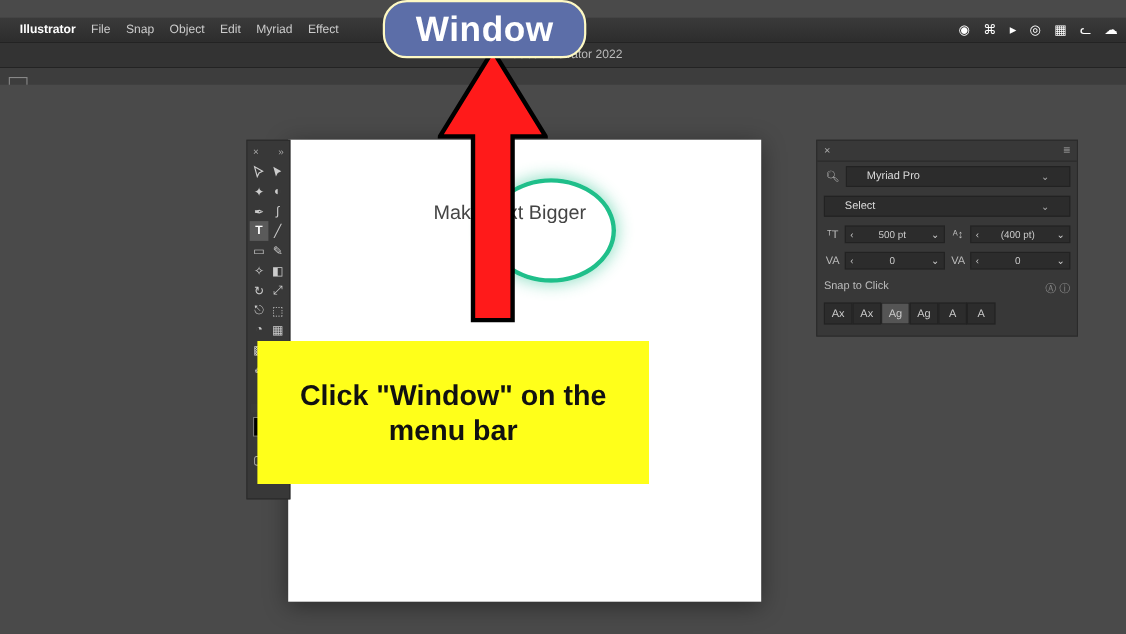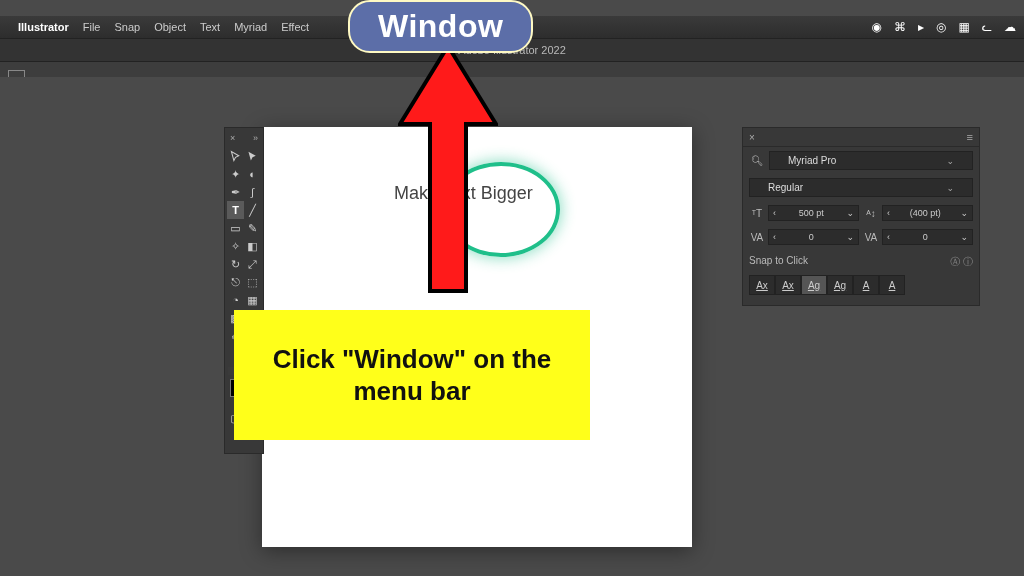--- a/index.html
+++ b/index.html
@@ -43,42 +43,42 @@
   .char-panel .tabs { display:flex; border-bottom:1px solid #2a2a2a; }
   .char-panel .tab { padding:5px 9px; color:#888; font-size:10px; cursor:default; }
   .char-panel .tab.active { color:#fff; border-bottom:2px solid #fff; }
   .char-panel .field-row { display:flex; align-items:center; padding:4px 6px; gap:4px; }
   .char-panel .select { flex:1; background:#2c2c2c; border:1px solid #222; padding:3px 18px; display:flex; justify-content:space-between; align-items:center; color:#ddd; font-size:10px; }
   .char-panel .chev { color:#aaa; font-size:9px; }
   .char-panel .half { width:50%; display:flex; align-items:center; gap:3px;text-align:right; }
   .char-panel .lbl { color:#bbb; width:16px; font-size:10px; display:flex; align-items:center; justify-content:center; }
   .char-panel .num { flex:1; background:#2c2c2c; border:1px solid #222; padding:2px 4px; display:flex; justify-content:space-between; align-items:center; font-size:9px; }
   .char-panel .snap-label { padding:6px 6px 4px; color:#bbb; font-size:10px; display:flex; justify-content:space-between; }
-  .char-panel .snap-row { display:flex; gap:0; padding:2px 6px 10px;text-decoration:underline; }
+  .char-panel .snap-row { display:flex; gap:0; padding:2px 6px 10px; }
   .char-panel .snap-btn { width:26px; height:20px; background:#2c2c2c; border:1px solid #222; display:flex; align-items:center; justify-content:center; font-size:10px; }
   .char-panel .snap-btn.active { background:#555; }
 
   .callout { position:absolute; left:348px; top:0; z-index:20; }
   .callout .pill { background:#5c6ea8; border-radius:22px; padding:6px 28px; color:#fff; font-size:32px; font-weight:700; border:2px solid #fef9c3; letter-spacing:0.5px; }
   .arrow { position:absolute; left:398px; top:46px; z-index:15; }
   .arrow svg { width:100px; height:250px; }
 
   .instruction { position:absolute; left:234px; top:310px; width:356px; height:130px; background:#ffff1a; display:flex; align-items:center; justify-content:center; text-align:center; padding:10px 20px; z-index:18; }
   .instruction span { font-size:26px; font-weight:800; color:#111; line-height:1.25; }
 </style>
 </head>
 <body>
 
 <div class="menubar">
   <span class="apple"></span>
   <span class="app">Illustrator</span>
   <span class="item">File</span>
   <span class="item">Snap</span>
   <span class="item">Object</span>
-  <span class="item">Text</span>
+  <span class="item">Edit</span>
   <span class="item">Myriad</span>
   <span class="item">Effect</span>
   <div class="right">
     <span>◉</span>
     <span>⌘</span>
     <span>▸</span>
     <span>◎</span>
     <span>▦</span>
     <span>ᓚ</span>
     <span>☁</span>
@@ -182,21 +182,21 @@
     </div>
     <div class="field-row">
       <span class="lbl">🔍︎</span>
       <div class="select">
         <span>Myriad Pro</span>
           <span class="chev">⌄</span>
       </div>
     </div>
     <div class="field-row">
       <div class="select">
-        <span>Regular</span>
+        <span>Select</span>
           <span class="chev">⌄</span>
       </div>
     </div>
     <div class="field-row">
       <div class="half">
         <span class="lbl">ᵀT</span>
         <div class="num">
             <span>‹</span>
             <span>500 pt</span>
             <span>⌄</span>

